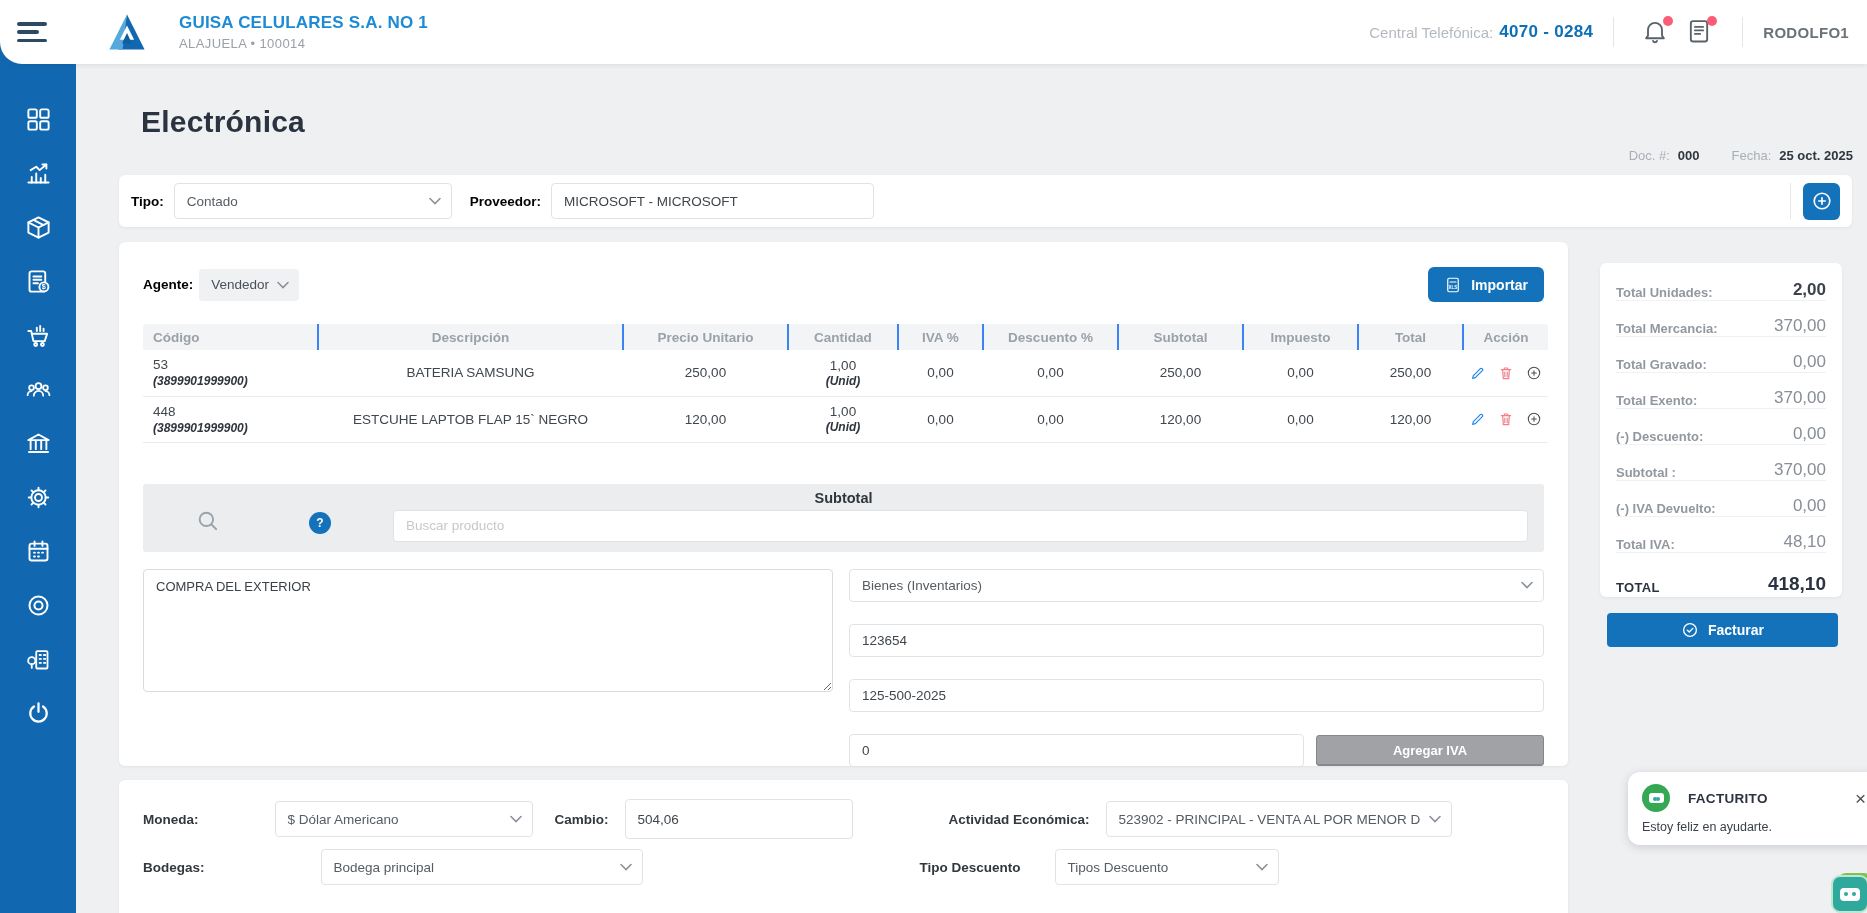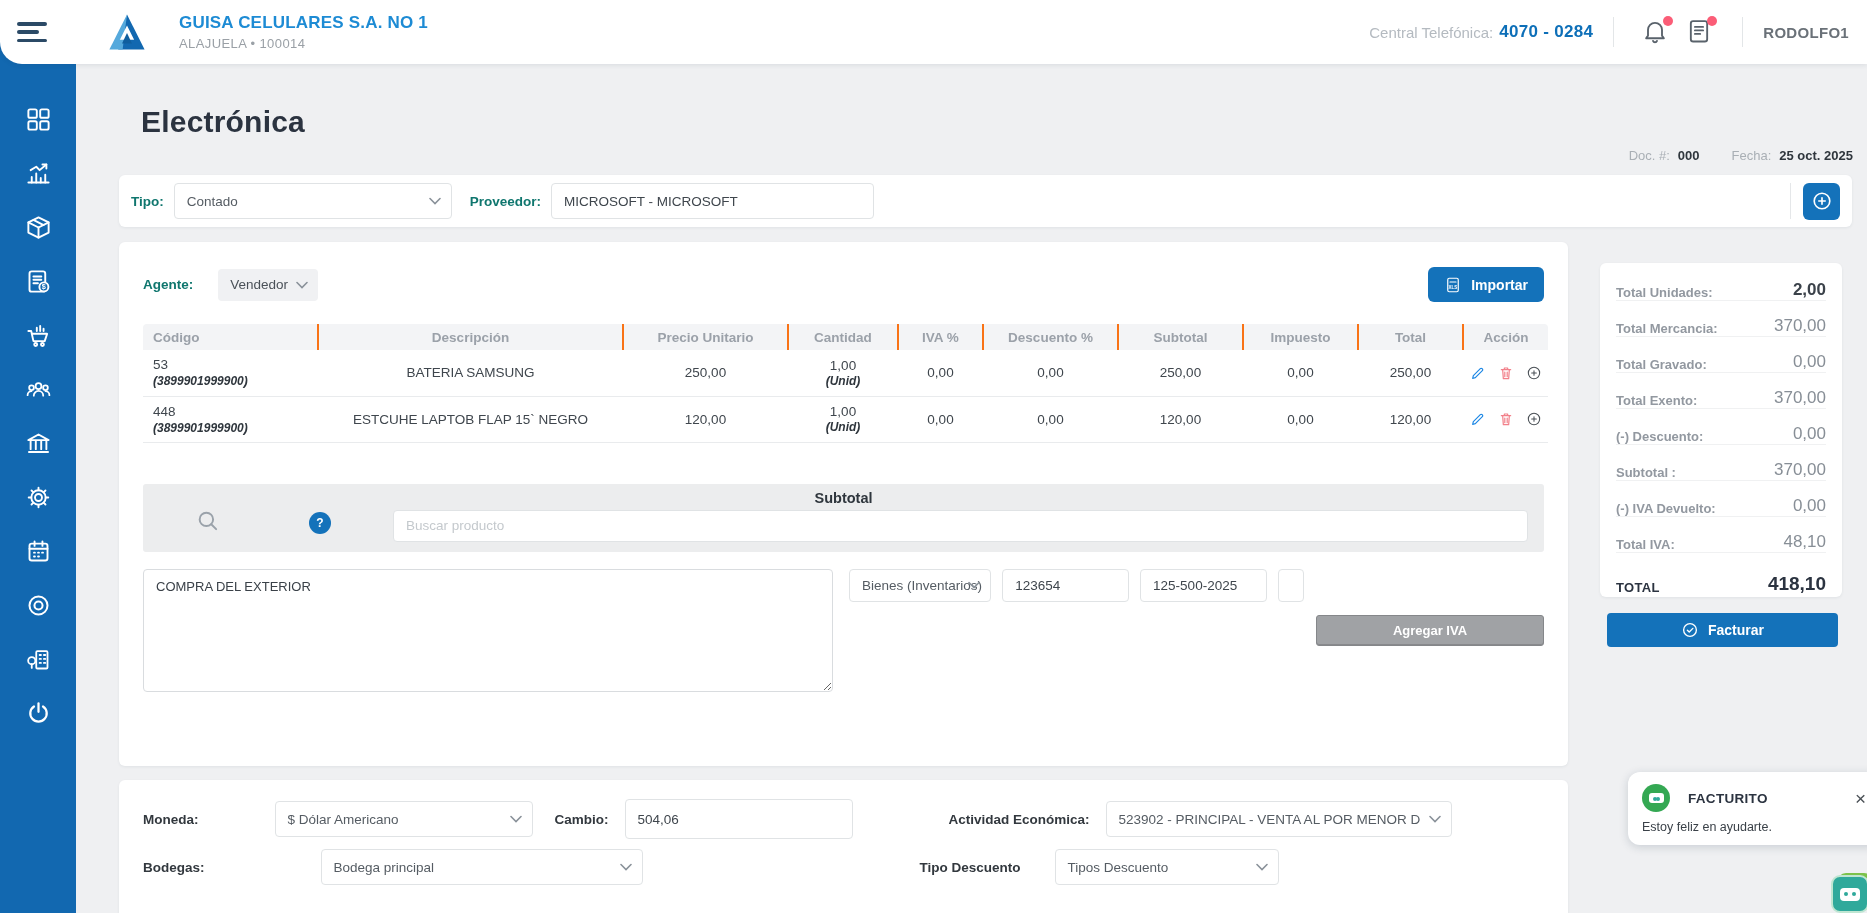--- a/index.html
+++ b/index.html
@@ -40,45 +40,45 @@
   .doc-selector .txt { color:#1472BA; font-weight:bold; font-size:14px; }
   .page-title { margin-left:22px; font-size:30px; font-weight:bold; color:#2B3340; letter-spacing:.2px; }
   .doc-line { position:absolute; top:148px; right:14px; display:flex; align-items:center; gap:8px; font-size:13px; z-index:2; }
   .doc-line .lbl { color:#A9AFB5; }
   .doc-line .val { color:#2F363D; font-weight:bold; margin-right:24px; }
   .doc-line .val:last-child { margin-right:0; }
 
   
   .card { position:absolute; background:#fff; border-radius:6px; box-shadow:0 1px 3px rgba(30,50,70,.07); }
   .card-top { left:119px; top:175px; width:1733px; height:52px; display:flex; align-items:center; padding:0 12px 0 12px; }
-  .fld-label { font-weight:bold; color:#0f766e; font-size:13.5px; white-space:nowrap; }
+  .fld-label { font-weight:bold; color:#000000; font-size:13.5px; white-space:nowrap; }
   .selectbox { position:relative; border:1px solid #E0E3E5; border-radius:4px; height:36px;
                display:flex; align-items:center; padding:0 30px 0 12px; color:#555C63; font-size:13.5px;
                background:#fff; cursor:pointer; white-space:nowrap; overflow:hidden; }
   .selectbox svg.chev { position:absolute; right:10px; top:50%; margin-top:-4px; }
   .inputbox { border:1px solid #E0E3E5; border-radius:4px; height:36px; padding:0 12px;
               color:#3F464D; font-size:13.5px; font-family:"Liberation Sans",sans-serif; background:#fff; }
   .inputbox::placeholder { color:#C4C9CD; }
   .card-top .selectbox.tipo { width:278px; margin-left:10px; }
   .card-top .fld-label.prov { margin-left:18px; }
   .card-top .inputbox.prov { width:323px; margin-left:10px; }
   .vdiv { width:1px; height:36px; background:#E5E7E9; margin-left:auto; }
   .btn-plus { width:37px; height:37px; background:#1472BA; border:none; border-radius:6px; margin-left:12px;
               display:flex; align-items:center; justify-content:center; cursor:pointer; }
 
   .card-main { left:119px; top:242px; width:1449px; height:524px; padding:25px 24px; }
   .agente-row { display:flex; align-items:center; }
-  .selectbox.agente { background:#F0F1F3; border:none; width:100px; height:32px; margin-left:25px; color:#4A5158; }
+  .selectbox.agente { background:#F0F1F3; border:none; width:100px; height:32px; margin-left:6px; color:#4A5158; }
   .btn-importar { margin-left:auto; height:35px; background:#1472BA; border:none; border-radius:6px;
                   color:#fff; font-weight:bold; font-size:14px; padding:0 16px; display:flex; align-items:center; gap:9px; cursor:pointer;
                   font-family:"Liberation Sans",sans-serif; }
 
   table.items { width:100%; border-collapse:collapse; margin-top:22px; table-layout:fixed; }
   table.items thead td { background:#F3F4F6; color:#9BA1A9; font-weight:bold; font-size:13.5px;
-                         height:26px; text-align:center; border-left:2px solid #f97316; }
+                         height:26px; text-align:center; border-left:2px solid #3b82f6; }
   table.items thead td:first-child { border-left:none; text-align:left; padding-left:10px; border-top-left-radius:4px; }
   table.items thead td:last-child { border-top-right-radius:4px; }
   table.items tbody td { border-bottom:1px solid #E9EBED; text-align:center; font-size:13.5px; color:#3F464D;
                          height:46px; vertical-align:middle; }
   table.items tbody td.c-code { text-align:left; padding-left:10px; }
   .code-num { font-size:13.5px; color:#3F464D; }
   .code-bar { font-weight:bold; font-style:italic; font-size:12px; color:#2F363D; margin-top:2px; }
   .qty-unit { font-weight:bold; font-style:italic; font-size:12px; color:#2F363D; margin-top:1px; }
   .action-icons { display:flex; align-items:center; justify-content:center; gap:12px; }
   .icon-btn { background:none; border:none; padding:0; cursor:pointer; display:flex; }
@@ -86,21 +86,21 @@
   .search-section { margin-top:41px; background:#ECEDEE; border-radius:3px; height:68px; position:relative; }
   .search-title { text-align:center; font-weight:bold; color:#2F363D; font-size:14.5px; padding-top:6px; }
   .mag { position:absolute; left:52px; top:24px; }
   .help-btn { position:absolute; left:166px; top:28px; width:22px; height:22px; border-radius:50%; background:#1472BA;
               color:#fff; border:none; font-size:12px; font-weight:bold; cursor:pointer; font-family:"Liberation Sans",sans-serif; }
   .search-input { position:absolute; left:250px; right:16px; top:26px; height:32px; }
 
   .note-row { display:flex; margin-top:17px; gap:16px; }
   .note-area { width:690px; height:123px; border:1px solid #D9DCDF; border-radius:4px; resize:both;
                font-family:"Liberation Sans",sans-serif; font-size:13px; color:#3A4148; padding:9px 12px; }
-  .right-fields { flex:1; display:flex; gap:11px; }
+  .right-fields { flex:1; display:flex; flex-direction:column; gap:22px; }
   .right-fields .selectbox, .right-fields .inputbox { height:33px; width:100%; }
   .iva-row { display:flex; gap:12px; }
   .iva-row .inputbox { flex:1; }
   .btn-agregar-iva { width:228px; height:31px; align-self:center; background:#A0A2A5; border:1px solid #85878A; border-radius:3px;
                      color:#fff; font-weight:bold; font-size:13px; cursor:pointer; font-family:"Liberation Sans",sans-serif;
                      box-shadow:inset 0 -1px 0 rgba(0,0,0,.15); }
 
   
   .summary { left:1600px; top:263px; width:242px; padding:2px 16px; }
   .sum-row { display:flex; justify-content:space-between; align-items:flex-end; height:36px; border-bottom:1px solid #F0F1F2;gap:32px; }

